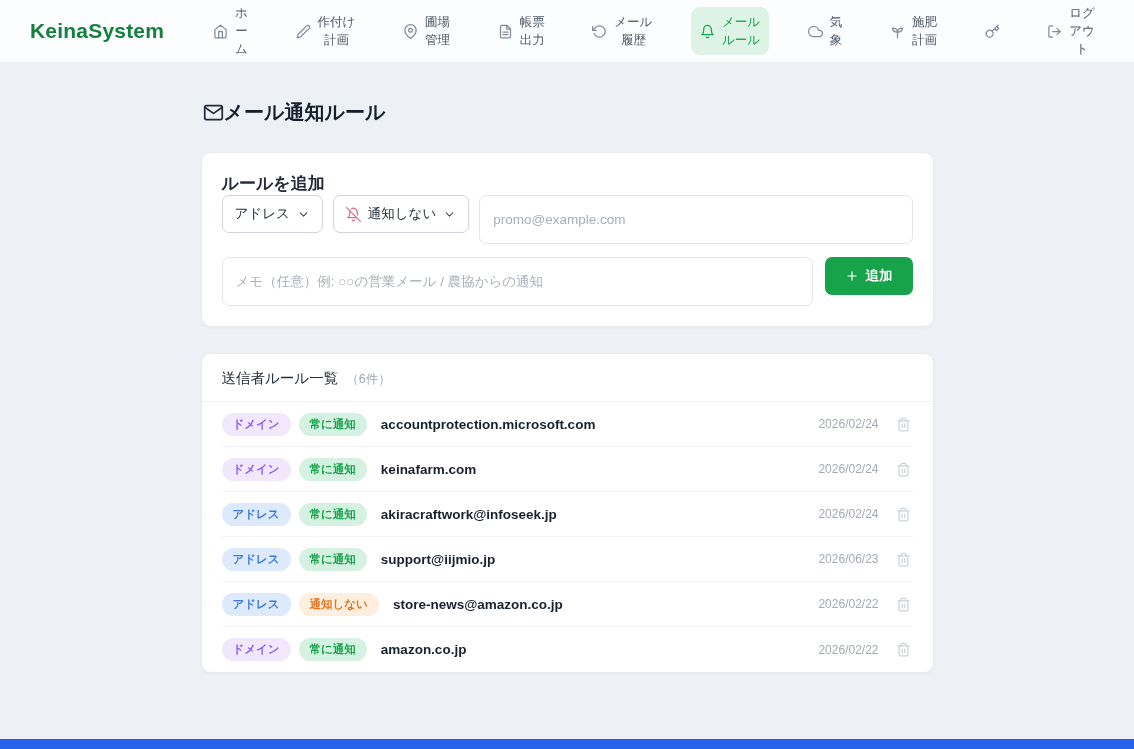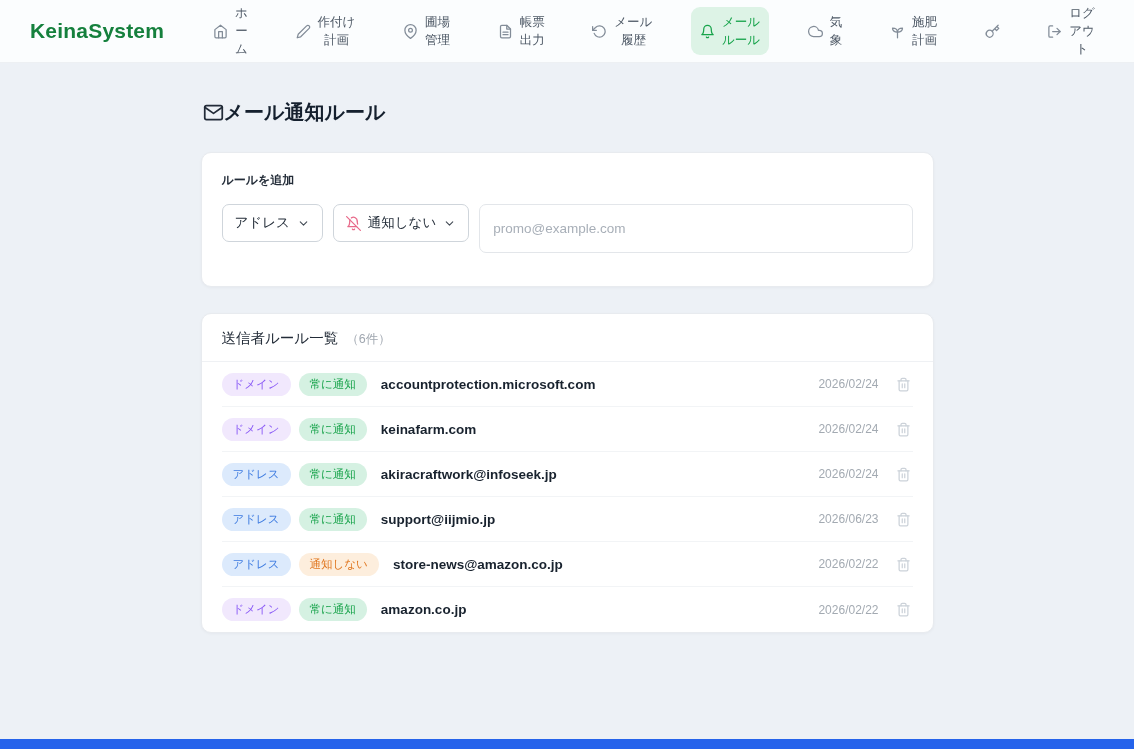--- a/index.html
+++ b/index.html
@@ -38,21 +38,21 @@
   .container { width: 733px; margin: 0 auto; padding-top: 36px; }
   .page-title-row { display: flex; align-items: center; margin: 0 0 26px 2px; }
   .title-icon { width: 21px; height: 21px; color: #222b38; }
   .page-title { font-size: 20px; font-weight: 700; color: #15202e; }
 
   .card {
     background: #fff; border: 1px solid #e8ebef; border-radius: 10px;
     box-shadow: 0 1px 3px rgba(20,30,40,.04);
   }
   .add-card { padding: 19px 20px 20px; }
-  .add-heading { font-size: 12px; font-weight: 700; color: #232c38; margin-bottom: 15px; }
+  .add-heading { font-size: 17px; font-weight: 700; color: #232c38; }
   .controls-row { display: flex; gap: 10px; margin-bottom: 13px; }
   .select {
     display: inline-flex; align-items: center; gap: 7px; height: 38px;
     padding: 0 12px; border: 1px solid #cfd5db; border-radius: 7px;
     background: #fff; font-size: 13.5px; color: #1d2733; cursor: pointer; flex: none;
   }
   .chevron { width: 13px; height: 13px; color: #434b55; }
   .bell-off-icon { width: 15px; height: 15px; color: var(--bell-off, #e86a8a); }
   .text-input {
     height: 49px; border: 1px solid #e3e6ea; border-radius: 7px;
@@ -71,21 +71,21 @@
   }
   .plus-icon { width: 14px; height: 14px; }
 
   
   .list-card { margin-top: 26px; padding: 0; }
   .list-header { display: flex; align-items: baseline; gap: 8px; padding: 15px 20px 13px; border-bottom: 1px solid #eff1f4; }
   .list-heading { font-size: 14.5px; font-weight: 400; color: #232c38; }
   .list-count { font-size: 12.5px; color: #a0a7b0; }
   .rule-row { display: flex; align-items: center; height: 45px; margin: 0 20px; border-bottom: 1px solid #f2f4f6; }
   .rule-row:last-child { border-bottom: none; }
-  .badge { font-size: 11.5px; font-weight: 400; padding: 4px 11px; border-radius: 999px; flex: none; }
+  .badge { font-size: 11.5px; font-weight: 700; padding: 4px 11px; border-radius: 999px; flex: none; }
   .type-badge { margin-right: 8px; }
   .action-badge { margin-right: 14px; }
   .badge-domain  { background: var(--badge-domain-bg, #f1e8fd); color: var(--badge-domain-fg, #8b5cf6); }
   .badge-address { background: var(--badge-address-bg, #dceafc); color: var(--badge-address-fg, #3c7ae0); }
   .badge-always  { background: var(--badge-always-bg, #d5f1e2); color: var(--badge-always-fg, #17a34a); }
   .badge-never   { background: var(--badge-never-bg, #fdeedd); color: var(--badge-never-fg, #e0761f); }
   .rule-value { font-size: 13.5px; font-weight: 700; color: #18222e; }
   .rule-date { margin-left: auto; font-size: 12px; color: #a3aab2; }
   .trash-btn { margin-left: 15px; background: none; border: none; padding: 2px; cursor: pointer; color: #ccd2d9; display: inline-flex; }
   .trash-icon { width: 15px; height: 15px; }
@@ -240,20 +240,32 @@
             </span>
           <span>通知しない</span>
           <span class="icon chevron">
               <svg viewBox="0 0 24 24" fill="none" stroke="currentColor" stroke-width="2" stroke-linecap="round" stroke-linejoin="round">
                 <polyline points="6 9 12 15 18 9"></polyline>
               </svg>
             </span>
         </div>
         <input class="text-input address-input" type="text" placeholder="promo@example.com" style="">
       </div>
+      <div class="memo-row">
+        <input class="text-input memo-input" type="text" placeholder="メモ（任意）例: ○○の営業メール / 農協からの通知" style="">
+        <button class="add-btn">
+          <span class="icon plus-icon">
+              <svg viewBox="0 0 24 24" fill="none" stroke="currentColor" stroke-width="2" stroke-linecap="round" stroke-linejoin="round">
+                <line x1="12" y1="5" x2="12" y2="19"></line>
+                <line x1="5" y1="12" x2="19" y2="12"></line>
+              </svg>
+            </span>
+          <span>追加</span>
+        </button>
+      </div>
     </section>
 
     <section class="card list-card">
       <div class="list-header">
         <span class="list-heading">送信者ルール一覧</span>
         <span class="list-count">（6件）</span>
       </div>
       <div class="rule-list">
 
       <div class="rule-row">

